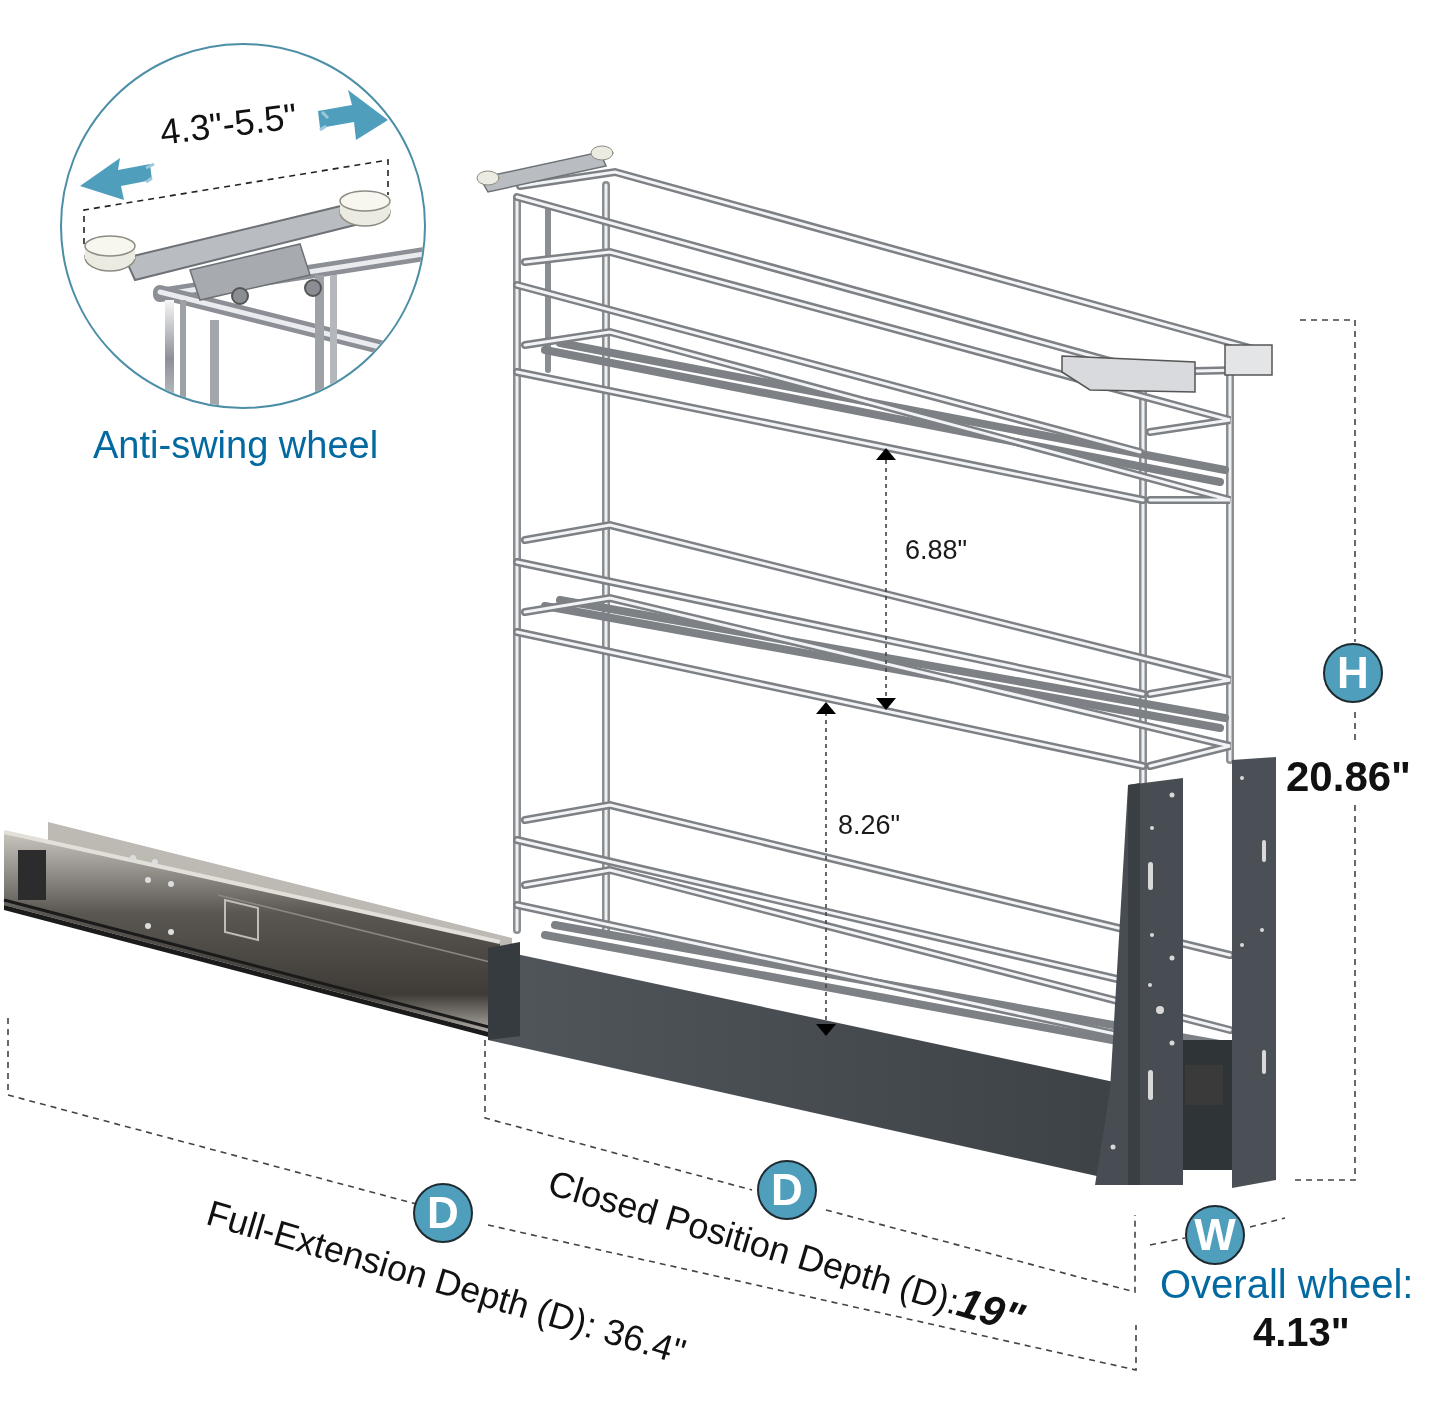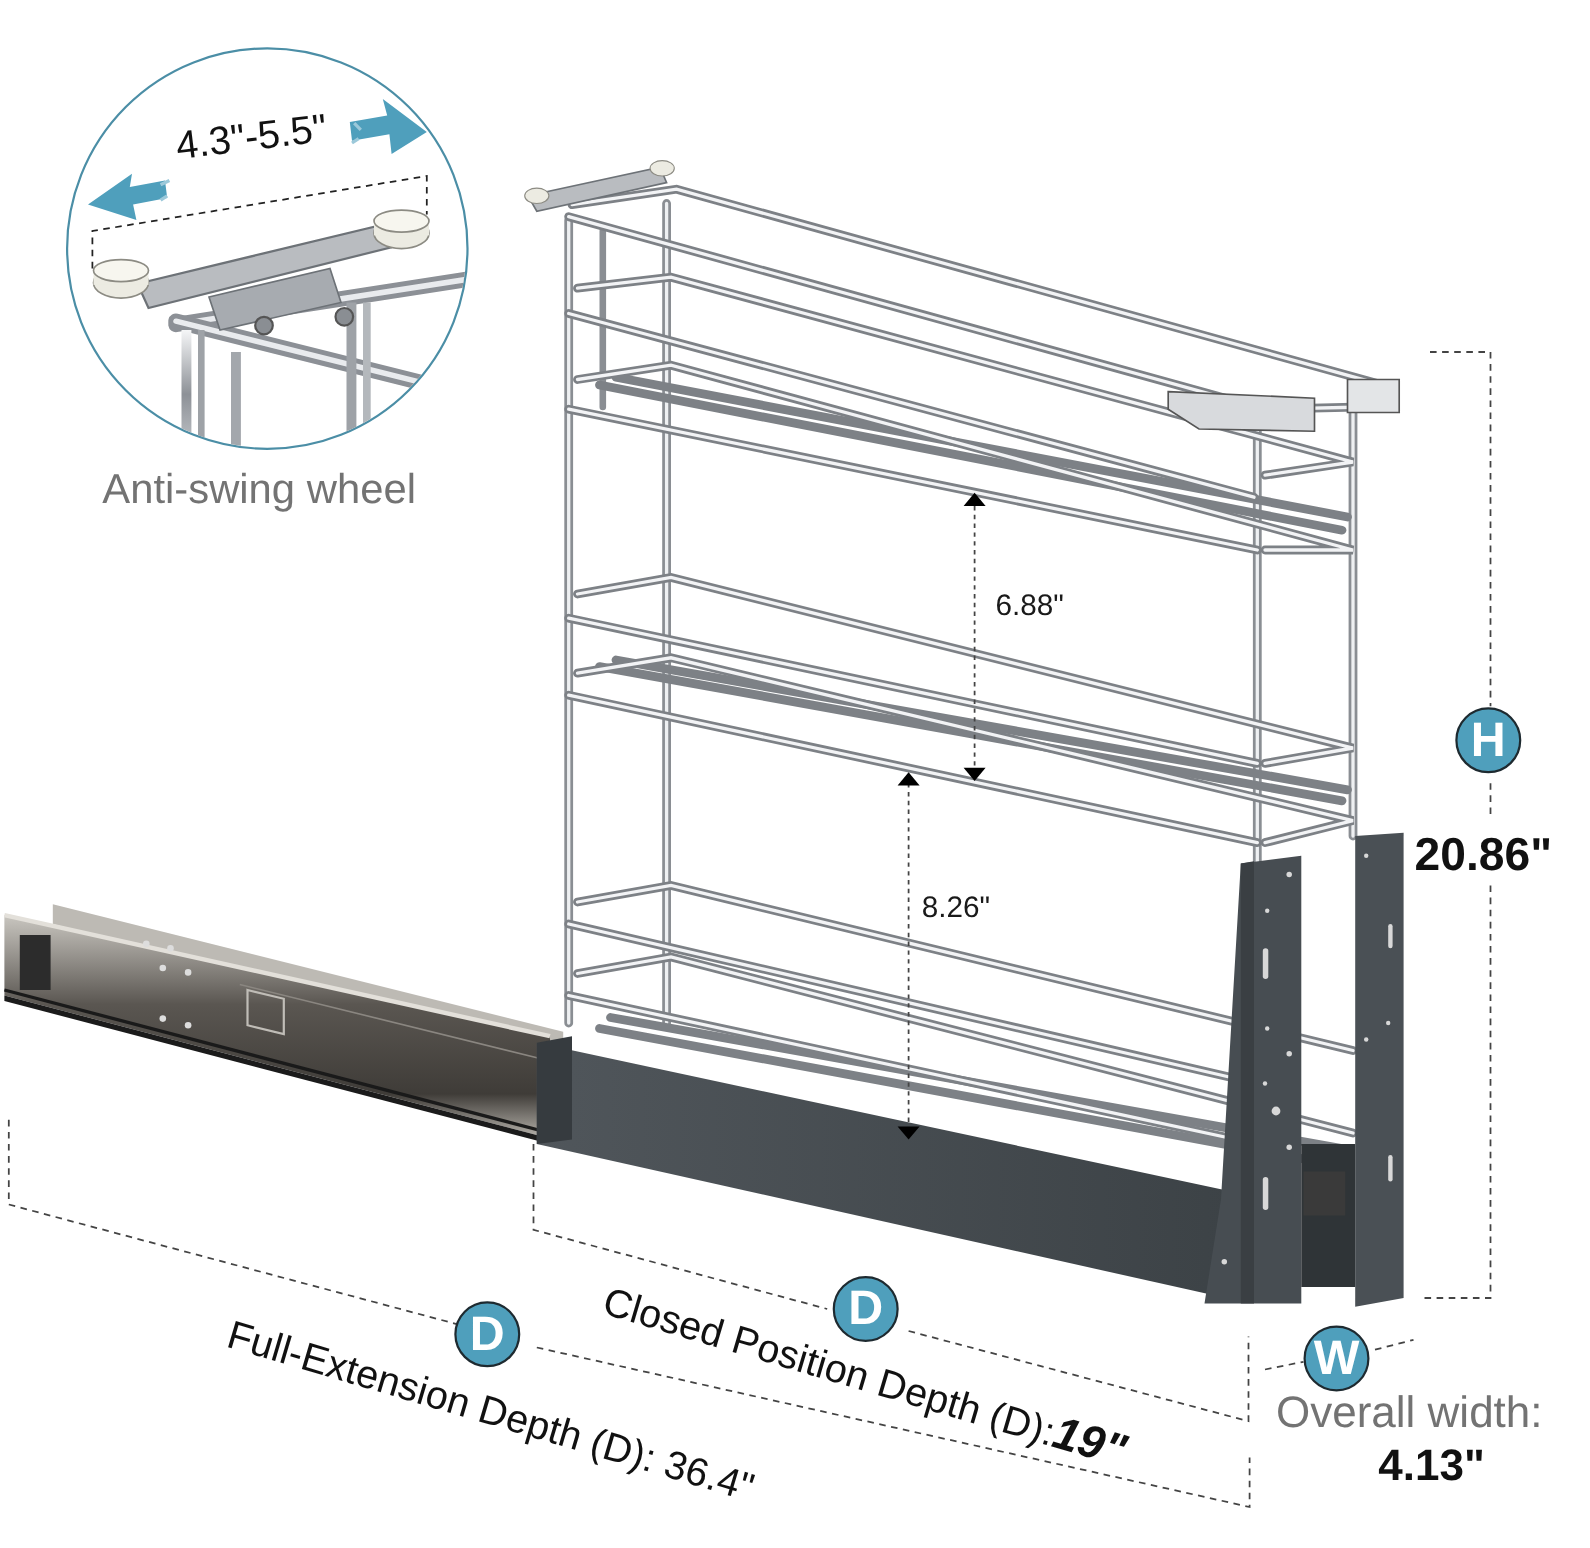--- a/index.html
+++ b/index.html
@@ -7,21 +7,21 @@
          font-family: "Liberation Sans", "DejaVu Sans", sans-serif; color: #111; }
   #canvas { position: absolute; left: 0; top: 0; width: 1445px; height: 1407px; }
   .lbl { position: absolute; white-space: nowrap; line-height: 1; }
   .badge { position: absolute; width: 60px; height: 60px; border-radius: 50%;
            background: #4f9fbc; border: 2px solid #1e2a30; color: #fff;
            font-weight: bold; font-size: 44px; display: flex; align-items: center;
            justify-content: center; box-sizing: border-box;
            font-family: "Liberation Sans", "DejaVu Sans", sans-serif; }
   .dim-sm { font-size: 27px; color: #1a1a1a; }
   .big-bold { font-weight: bold; font-size: 42px; color: #111; }
-  .caption { font-size: 38px; color: #737373; }
+  .caption { font-size: 38px; color: #0369a1; }
   .rot-closed { transform-origin: left top; transform: rotate(16.5deg); font-size: 36px; }
   .rot-full { transform-origin: left top; transform: rotate(16.5deg); font-size: 36px; }
   .rot-range { transform-origin: left top; transform: rotate(-7deg); font-size: 36px; }
 </style>
 </head>
 <body>
 
 <svg id="canvas" viewBox="0 0 1445 1407" xmlns="http://www.w3.org/2000/svg">
   <defs>
     <linearGradient id="chromeV" x1="0" y1="0" x2="0" y2="1">
@@ -223,21 +223,21 @@
 <div class="lbl rot-range" style="left:158px; top:115px;">4.3"-5.5"</div>
 <div class="lbl caption" style="left:93px; top:426px;">Anti-swing wheel</div>
 
 <div class="lbl dim-sm" style="left:905px; top:537px;">6.88"</div>
 <div class="lbl dim-sm" style="left:838px; top:812px;">8.26"</div>
 
 <div class="badge" style="left:1323px; top:643px;">H</div>
 <div class="lbl big-bold" style="left:1286px; top:756px;">20.86"</div>
 
 <div class="badge" style="left:1185px; top:1205px;">W</div>
-<div class="lbl caption" style="left:1160px; top:1264px; font-size:40px;">Overall width:</div>
+<div class="lbl caption" style="left:1160px; top:1264px; font-size:40px;">Overall wheel:</div>
 <div class="lbl big-bold" style="left:1253px; top:1312px; font-size:40px;">4.13"</div>
 
 <div class="badge" style="left:757px; top:1160px;">D</div>
 <div class="lbl rot-closed" style="left:556px; top:1160px;">
   <span>Closed Position Depth (D):</span><span style="font-weight:bold; font-style:italic; font-size:42px;">19"</span>
 </div>
 
 <div class="badge" style="left:413px; top:1183px;">D</div>
 <div class="lbl rot-full" style="left:213px; top:1195px;">Full-Extension Depth (D): 36.4"</div>
 

